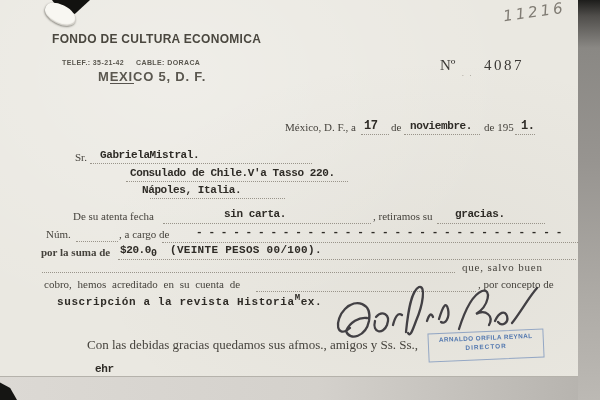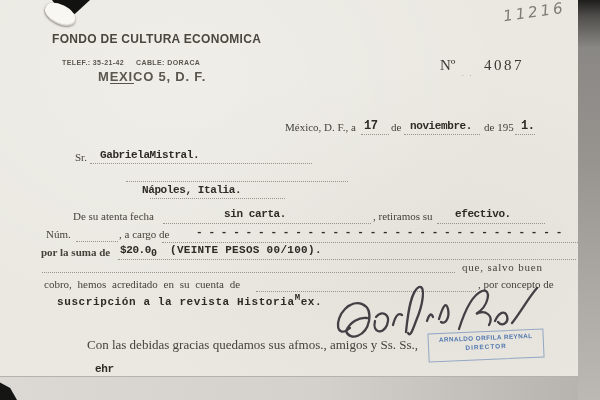--- a/index.html
+++ b/index.html
@@ -70,30 +70,31 @@
   <div class="abs serif" style="left:391px;top:121px;">de</div>
   <div class="abs typed" style="left:410px;top:120px;">noviembre.</div>
   <div class="abs dotted" style="left:404px;top:134px;width:76px;"></div>
   <div class="abs serif" style="left:484px;top:121px;">de 195</div>
   <div class="abs typed" style="left:521px;top:119px;font-size:12px;">1.</div>
   <div class="abs dotted" style="left:515px;top:134px;width:20px;"></div>
 
   <div class="abs serif" style="left:75px;top:151px;">Sr.</div>
   <div class="abs typed" style="left:100px;top:149px;">GabrielaMistral.</div>
   <div class="abs dotted" style="left:90px;top:163px;width:222px;"></div>
+  <div class="abs typed" style="left:130px;top:167px;">Consulado de Chile.V'a Tasso 220.</div>
   <div class="abs dotted" style="left:126px;top:181px;width:222px;"></div>
   <div class="abs typed" style="left:142px;top:184px;">Nápoles, Italia.</div>
   <div class="abs dotted" style="left:150px;top:198px;width:135px;"></div>
 
   <div class="abs serif" style="left:73px;top:210px;">De su atenta fecha</div>
   <div class="abs dotted" style="left:163px;top:223px;width:208px;"></div>
   <div class="abs typed" style="left:224px;top:208px;">sin  carta.</div>
   <div class="abs serif" style="left:373px;top:210px;">, retiramos su</div>
   <div class="abs dotted" style="left:437px;top:223px;width:108px;"></div>
-  <div class="abs typed" style="left:455px;top:208px;">efectivo.</div>
+  <div class="abs typed" style="left:455px;top:208px;">gracias.</div>
 
   <div class="abs serif" style="left:46px;top:228px;">Núm.</div>
   <div class="abs dotted" style="left:76px;top:241px;width:42px;"></div>
   <div class="abs serif" style="left:119px;top:228px;">, a cargo de</div>
   <div class="abs dotted" style="left:162px;top:242px;width:416px;"></div>
   <div class="abs typed" style="left:196px;top:226px;">- - - - - - - - - - - - - - - - - - - - - - - - - - - - - -</div>
 
   <div class="abs serif" style="left:41px;top:246px;font-weight:bold;">por la suma de</div>
   <div class="abs dotted" style="left:118px;top:259px;width:458px;"></div>
   <div class="abs typed" style="left:120px;top:244px;"><span>$20.0</span><span class="sub">0</span></div>

